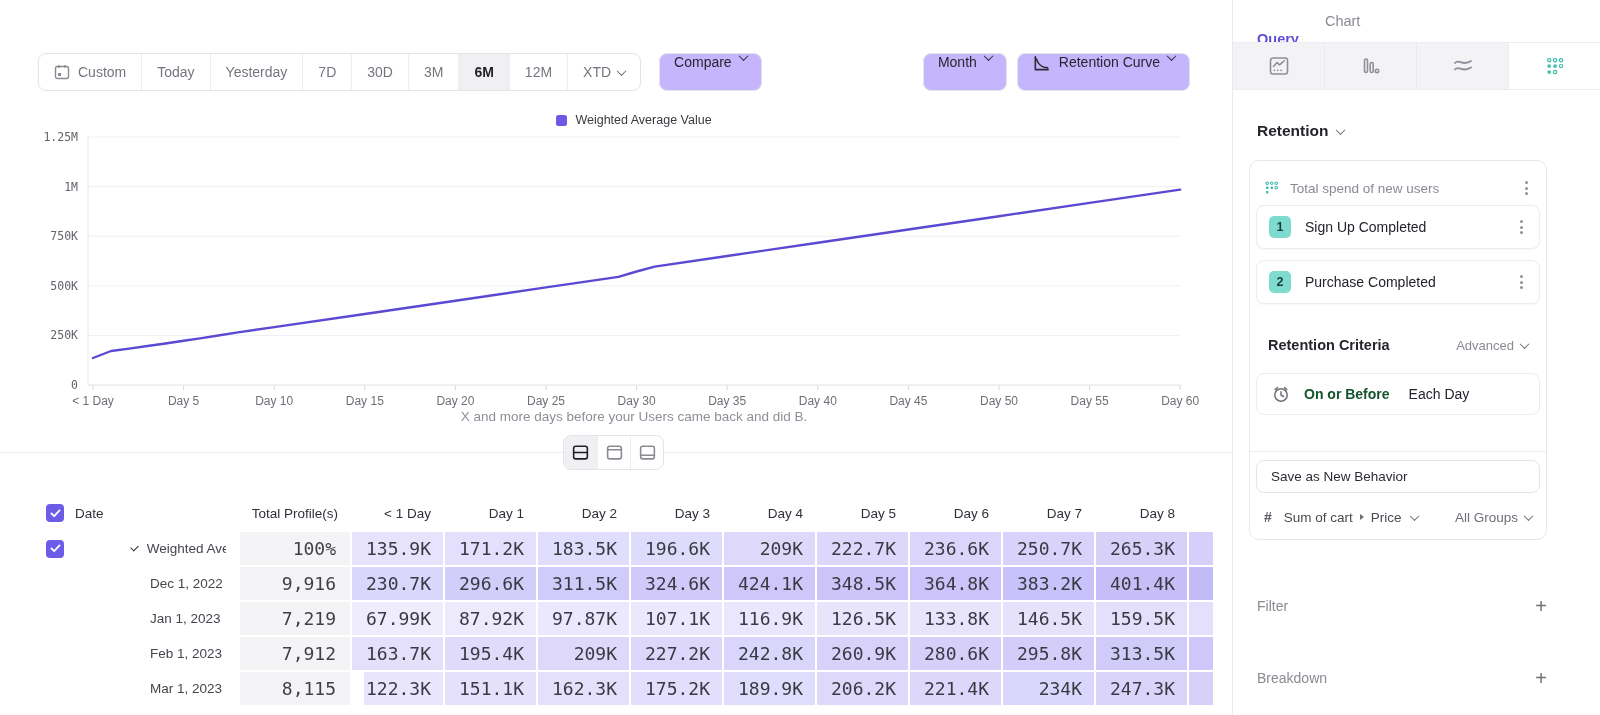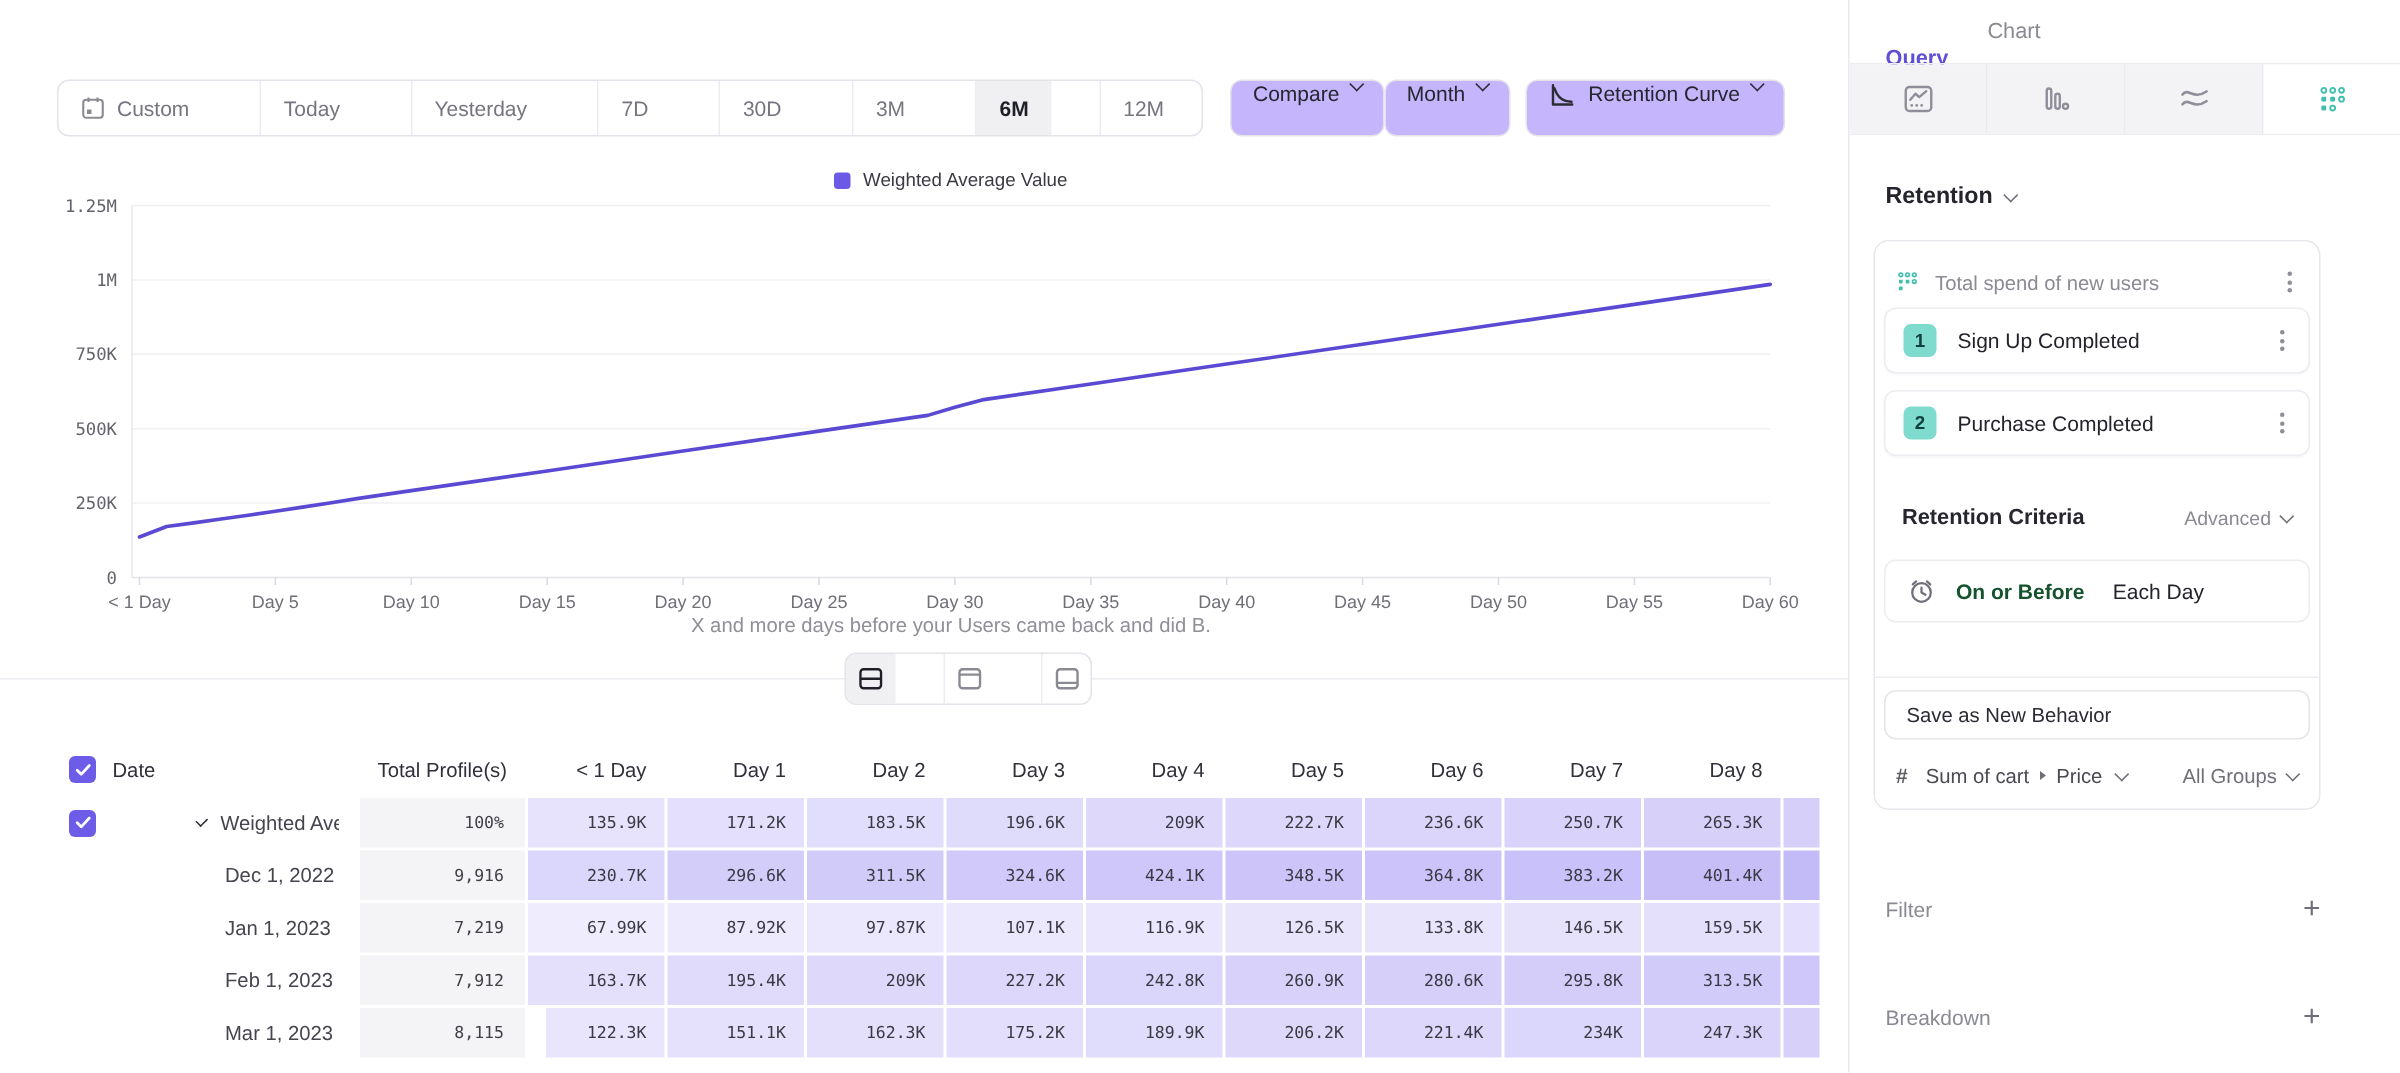--- a/index.html
+++ b/index.html
@@ -9,21 +9,21 @@
 
   
   #main { position:absolute; left:0; top:0; width:1232px; height:715px; }
   #sidebar { position:absolute; left:1232px; top:0; width:368px; height:715px;
     border-left:1px solid #e9e9ee; background:#fff; }
 
   
   #toolbar { position:absolute; left:38px; top:53px; right:42px; height:38px;
     display:flex; align-items:center; }
   .seg { display:flex; align-items:stretch; height:38px; border:1px solid #e3e3e9;
-    border-radius:8px; background:#fff; overflow:hidden;gap:32px; }
+    border-radius:8px; background:#fff; overflow:hidden; }
   .seg-item { display:flex; align-items:center; padding:0 15px; font-size:14px;
     color:#75757f; cursor:pointer; border-left:1px solid #ededf1; white-space:nowrap; }
   .seg-item:first-child { border-left:none; }
   .seg-item.active { color:#1f1f28; font-weight:700; background:#f0f0f3; }
   .seg-item .cal { width:16px; height:16px; margin-right:8px; }
   .btn { display:flex; gap:8px; height:38px; padding:0 14px;
     border:1px solid #e3e3e9; border-radius:8px; background:#c4b5fd; font-size:14px;
     color:#26262e; font-family:inherit; cursor:pointer; white-space:nowrap; }
   .btn.compare { margin-left:18px; font-weight:500; }
   .toolbar-right { margin-left:auto; display:flex; gap:10px; }
@@ -52,21 +52,21 @@
   
   #table { position:absolute; left:0; top:497px; width:1232px; }
   .t-grid { display:grid; grid-template-columns:238px 110px repeat(9,91px) 24px;
     column-gap:2px; }
   .t-header { height:32px; margin-bottom:3px; }
   .th { display:flex; align-items:center; justify-content:flex-end; padding-right:12px;
     font-size:13.5px; color:#30303a; font-weight:500; }
   .th.first { justify-content:flex-start; padding-left:46px; }
   .t-row { height:33px; margin-bottom:2px; }
   .td { display:flex; align-items:center; justify-content:flex-end; padding-right:12px;
-    font-size:11px; color:#3a3a44; }
+    font-size:18px; color:#3a3a44; }
   .td.first { justify-content:flex-start; padding-left:46px; font-family:"Liberation Sans",sans-serif;
     font-size:13.5px; color:#45454e; }
   .td.first.sub { padding-left:150px; }
   .td.total { background:#f4f4f6; padding-right:14px; color:#3f3f48; }
   .checkbox { width:18px; height:18px; border-radius:4px; background:#6c5ce7;
     display:inline-flex; align-items:center; justify-content:center; flex:none; }
   .checkbox svg { width:11px; height:9px; }
   .t-header .checkbox { margin-right:11px; }
   .t-row .checkbox { margin-right:0; }
   .row-chev { margin:0 10px 0 68px; }

